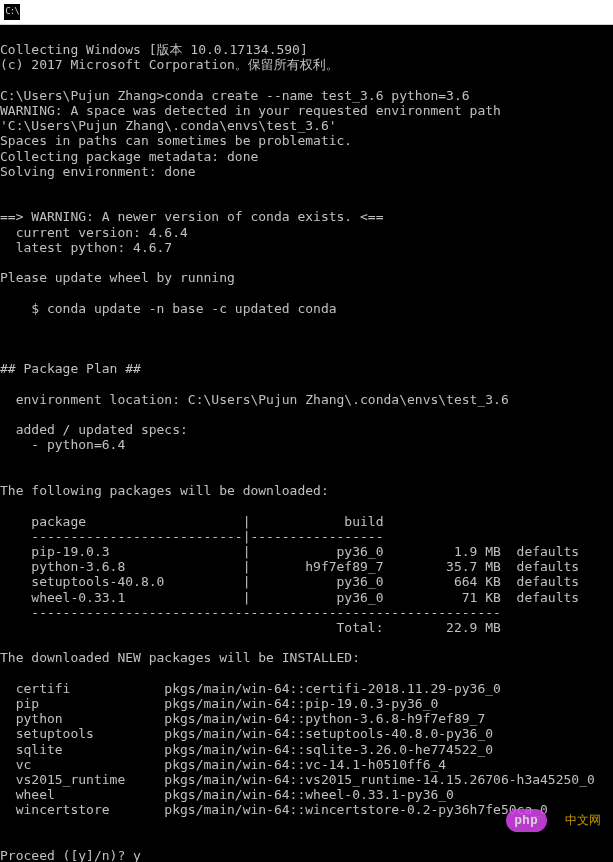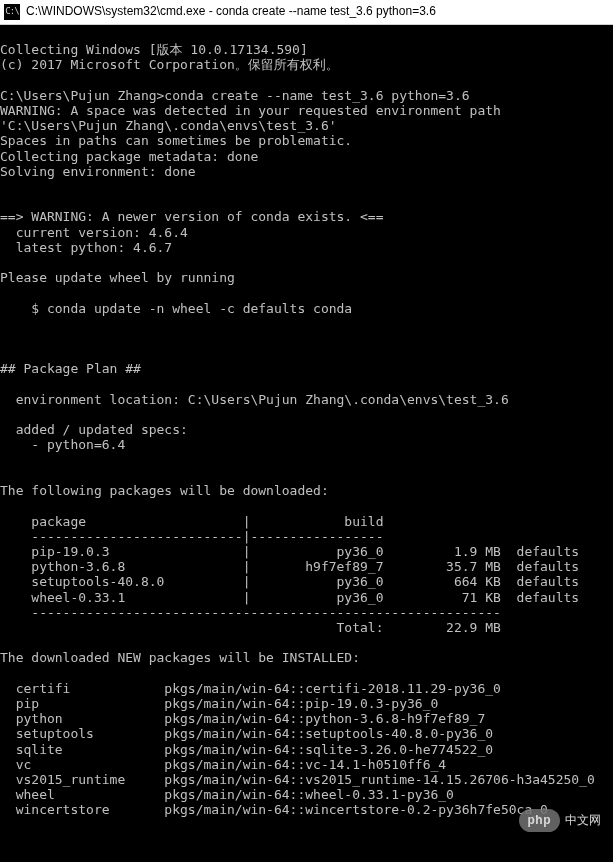--- a/index.html
+++ b/index.html
@@ -52,70 +52,69 @@
     }
     .watermark {
       position: absolute;
       right: 12px;
       bottom: 30px;
       display: flex;
       align-items: center;
       opacity: 0.85;
     }
     .watermark-logo {
-      background: #737373;
+      background: #d946ef;
       color: #fff;
       font-family: Arial, sans-serif;
       font-size: 12px;
       font-weight: bold;
       padding: 4px 9px;
       border-radius: 12px;
       letter-spacing: 0.5px;
     }
     .watermark-text {
-      color: #ffffff;
+      color: #eab308;
       font-family: "Microsoft YaHei", sans-serif;
       font-size: 12px;
-      margin-left: 5px;
+      margin-left: 18px;
     }
     .prompt-line {
       display: flex;
     }
     .user-input {
       display: inline;
       color: #c0c0c0;
     }
   </style>
 </head>
 <body>
 
 <div class="titlebar">
   <span class="title-icon">C:\</span>
-  <span class="title-text">C:\WINDOWS\system32\cmd.exe - conda  create --name test_3.6 python=3.6</span>
 </div>
 
 <div class="terminal">
 <span>Collecting Windows [版本 10.0.17134.590]</span>
 <span>(c) 2017 Microsoft Corporation。保留所有权利。</span>
 <span></span>
 <span>C:\Users\Pujun Zhang&gt;conda create --name test_3.6 python=3.6</span>
 <span>WARNING: A space was detected in your requested environment path</span>
 <span>'C:\Users\Pujun Zhang\.conda\envs\test_3.6'</span>
 <span>Spaces in paths can sometimes be problematic.</span>
 <span>Collecting package metadata: done</span>
 <span>Solving environment: done</span>
 <span></span>
 <span></span>
 <span>==&gt; WARNING: A newer version of conda exists. &lt;==</span>
 <span>  current version: 4.6.4</span>
 <span>  latest python: 4.6.7</span>
 <span></span>
 <span>Please update wheel by running</span>
 <span></span>
-<span>    $ conda update -n wheel -c defaults conda</span>
+<span>    $ conda update -n base -c updated conda</span>
 <span></span>
 <span></span>
 <span></span>
 <span>## Package Plan ##</span>
 <span></span>
 <span>  environment location: C:\Users\Pujun Zhang\.conda\envs\test_3.6</span>
 <span></span>
 <span>  added / updated specs:</span>
 <span>    - python=6.4</span>
 <span></span>
@@ -137,18 +136,19 @@
 <span>  pip                pkgs/main/win-64::pip-19.0.3-py36_0</span>
 <span>  python             pkgs/main/win-64::python-3.6.8-h9f7ef89_7</span>
 <span>  setuptools         pkgs/main/win-64::setuptools-40.8.0-py36_0</span>
 <span>  sqlite             pkgs/main/win-64::sqlite-3.26.0-he774522_0</span>
 <span>  vc                 pkgs/main/win-64::vc-14.1-h0510ff6_4</span>
 <span>  vs2015_runtime     pkgs/main/win-64::vs2015_runtime-14.15.26706-h3a45250_0</span>
 <span>  wheel              pkgs/main/win-64::wheel-0.33.1-py36_0</span>
 <span>  wincertstore       pkgs/main/win-64::wincertstore-0.2-py36h7fe50ca_0</span>
 <span></span>
 <span></span>
+<span class="prompt-line"><span>Proceed ([y]/n)? </span><span class="user-input">y</span></span>
 </div>
 
 <div class="watermark">
   <span class="watermark-logo">php</span>
   <span class="watermark-text">中文网</span>
 </div>
 
 </body></html>

